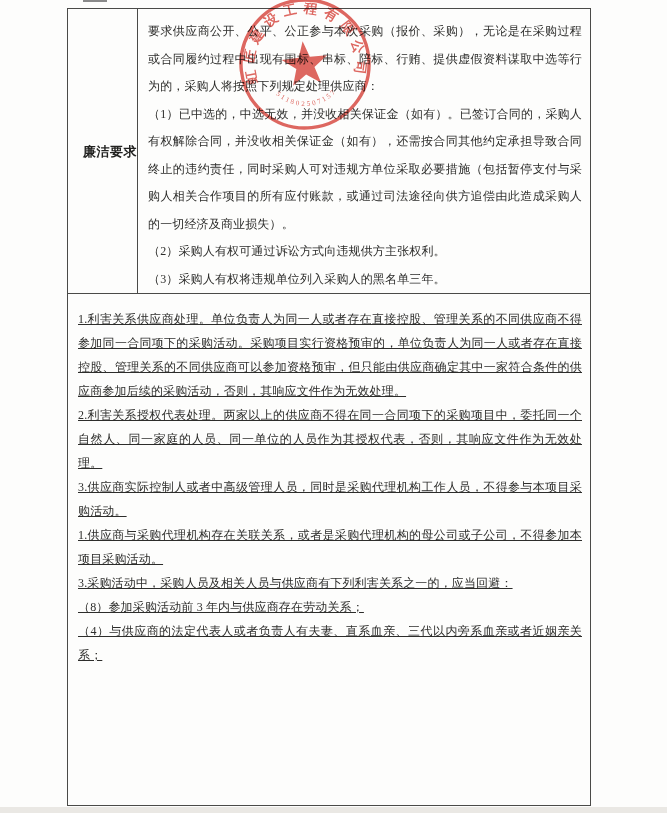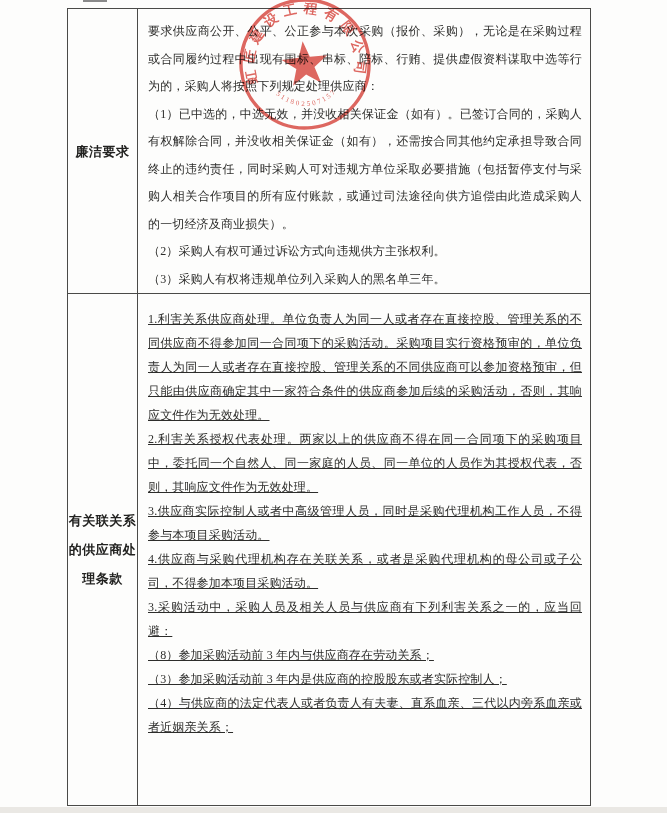--- a/index.html
+++ b/index.html
@@ -29,21 +29,21 @@
     border: 1px solid #4a4a48;
     background: transparent;
   }
   .t-row { display: flex; width: 100%; }
   .t-row.row-1 { height: 285px; border-bottom: 1px solid #4a4a48; }
   .t-row.row-2 { height: 511px; }
   .label-cell {
     width: 70px;
     border-right: 1px solid #4a4a48;
     display: flex; flex-direction: column;
-    align-items: center; justify-content: center;
+    align-items: flex-end; justify-content: center;
     color: #222220;
   }
   .label-line {
     font-weight: bold;
     font-size: 13px;
     line-height: 29px;
     letter-spacing: 0.5px;
     white-space: nowrap;
     color: #222220;
   }
@@ -87,33 +87,27 @@
       </div>
       <div class="content-cell">
         <p>要求供应商公开、公平、公正参与本次采购（报价、采购），无论是在采购过程或合同履约过程中出现有围标、串标、陪标、行贿、提供虚假资料谋取中选等行为的，采购人将按照下列规定处理供应商：</p>
         <p>（1）已中选的，中选无效，并没收相关保证金（如有）。已签订合同的，采购人有权解除合同，并没收相关保证金（如有），还需按合同其他约定承担导致合同终止的违约责任，同时采购人可对违规方单位采取必要措施（包括暂停支付与采购人相关合作项目的所有应付账款，或通过司法途径向供方追偿由此造成采购人的一切经济及商业损失）。</p>
         <p>（2）采购人有权可通过诉讼方式向违规供方主张权利。</p>
         <p>（3）采购人有权将违规单位列入采购人的黑名单三年。</p>
       </div>
     </div>
 
     <div class="t-row row-2">
-      <div class="label-cell">
-        <div class="label-line">有关联关系</div>
-        <div class="label-line">的供应商处</div>
-        <div class="label-line">理条款</div>
-      </div>
       <div class="content-cell">
         <p>1.利害关系供应商处理。单位负责人为同一人或者存在直接控股、管理关系的不同供应商不得参加同一合同项下的采购活动。采购项目实行资格预审的，单位负责人为同一人或者存在直接控股、管理关系的不同供应商可以参加资格预审，但只能由供应商确定其中一家符合条件的供应商参加后续的采购活动，否则，其响应文件作为无效处理。</p>
         <p>2.利害关系授权代表处理。两家以上的供应商不得在同一合同项下的采购项目中，委托同一个自然人、同一家庭的人员、同一单位的人员作为其授权代表，否则，其响应文件作为无效处理。</p>
         <p>3.供应商实际控制人或者中高级管理人员，同时是采购代理机构工作人员，不得参与本项目采购活动。</p>
-        <p>4.供应商与采购代理机构存在关联关系，或者是采购代理机构的母公司或子公司，不得参加本项目采购活动。</p>
+        <p>1.供应商与采购代理机构存在关联关系，或者是采购代理机构的母公司或子公司，不得参加本项目采购活动。</p>
         <p>3.采购活动中，采购人员及相关人员与供应商有下列利害关系之一的，应当回避：</p>
         <p>（8）参加采购活动前 3 年内与供应商存在劳动关系；</p>
-        <p>（3）参加采购活动前 3 年内是供应商的控股股东或者实际控制人；</p>
         <p>（4）与供应商的法定代表人或者负责人有夫妻、直系血亲、三代以内旁系血亲或者近姻亲关系；</p>
       </div>
     </div>
 
   </div>
 
   <svg class="seal" viewBox="0 0 140 140" aria-hidden="true">
     <circle cx="70" cy="70" r="64" fill="none" stroke-width="3.4" stroke="#d8463e"></circle>
     <path id="sealArcTop" d="M 21.8,86.6 A 51,51 0 1 1 118.2,86.6" fill="none"></path>
     <path id="sealArcBottom" d="M 34.4,92.3 A 42,42 0 0 0 105.6,92.3" fill="none"></path>

